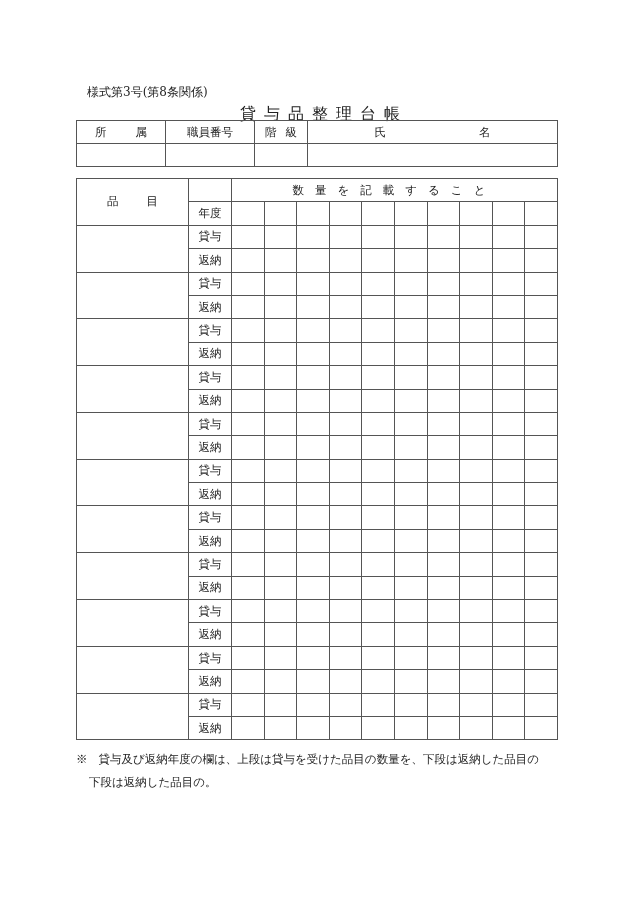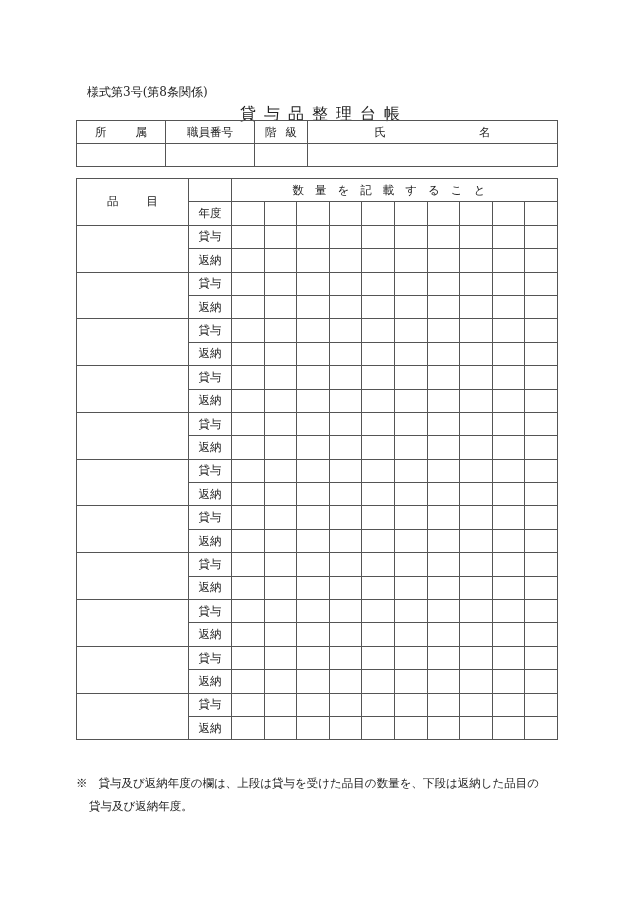--- a/index.html
+++ b/index.html
@@ -11,21 +11,21 @@
   td { border:1px solid #555; padding:0; font-size:11.5px; text-align:center; overflow:hidden; white-space:nowrap; }
   .t1 { left:76px; top:120px; width:481px; }
   .t1 td { height:22px; }
   .t2 { left:76px; top:178px; width:481px; }
   .t2 td { height:22.4px; }
   .spread { display:flex; justify-content:space-between; padding:0 18px; }
   .spread-name { display:flex; justify-content:space-around; padding:0 20px; }
   .spread-grade { display:flex; justify-content:space-between; padding:0 10px; }
   .spread-item { display:flex; justify-content:space-between; padding:0 30px; }
   .head-years { letter-spacing:11px; }
-  .note { position:absolute; left:76px; top:772px; width:490px; font-size:11.5px; line-height:23px; }
+  .note { position:absolute; left:76px; top:748px; width:490px; font-size:11.5px; line-height:23px; }
   .note .ind { padding-left:13px; }
 </style>
 </head>
 <body>
 
 <div class="form-no">様式第3号(第8条関係)</div>
 <div class="title">貸与品整理台帳</div>
 
 <table class="t1">
   <colgroup>
@@ -399,14 +399,14 @@
         <td></td>
         <td></td>
         <td></td>
         <td></td>
       </tr>
     </tbody>
 </table>
 
 <div class="note">
   <div><span>※</span>&nbsp;&nbsp;&nbsp;<span>貸与及び返納年度の欄は、上段は貸与を受けた品目の数量を、下段は返納した品目の</span></div>
-  <div class="ind">貸与及び返納年度。</div>
+  <div class="ind">下段は返納した品目の。</div>
 </div>
 
 </body></html>

